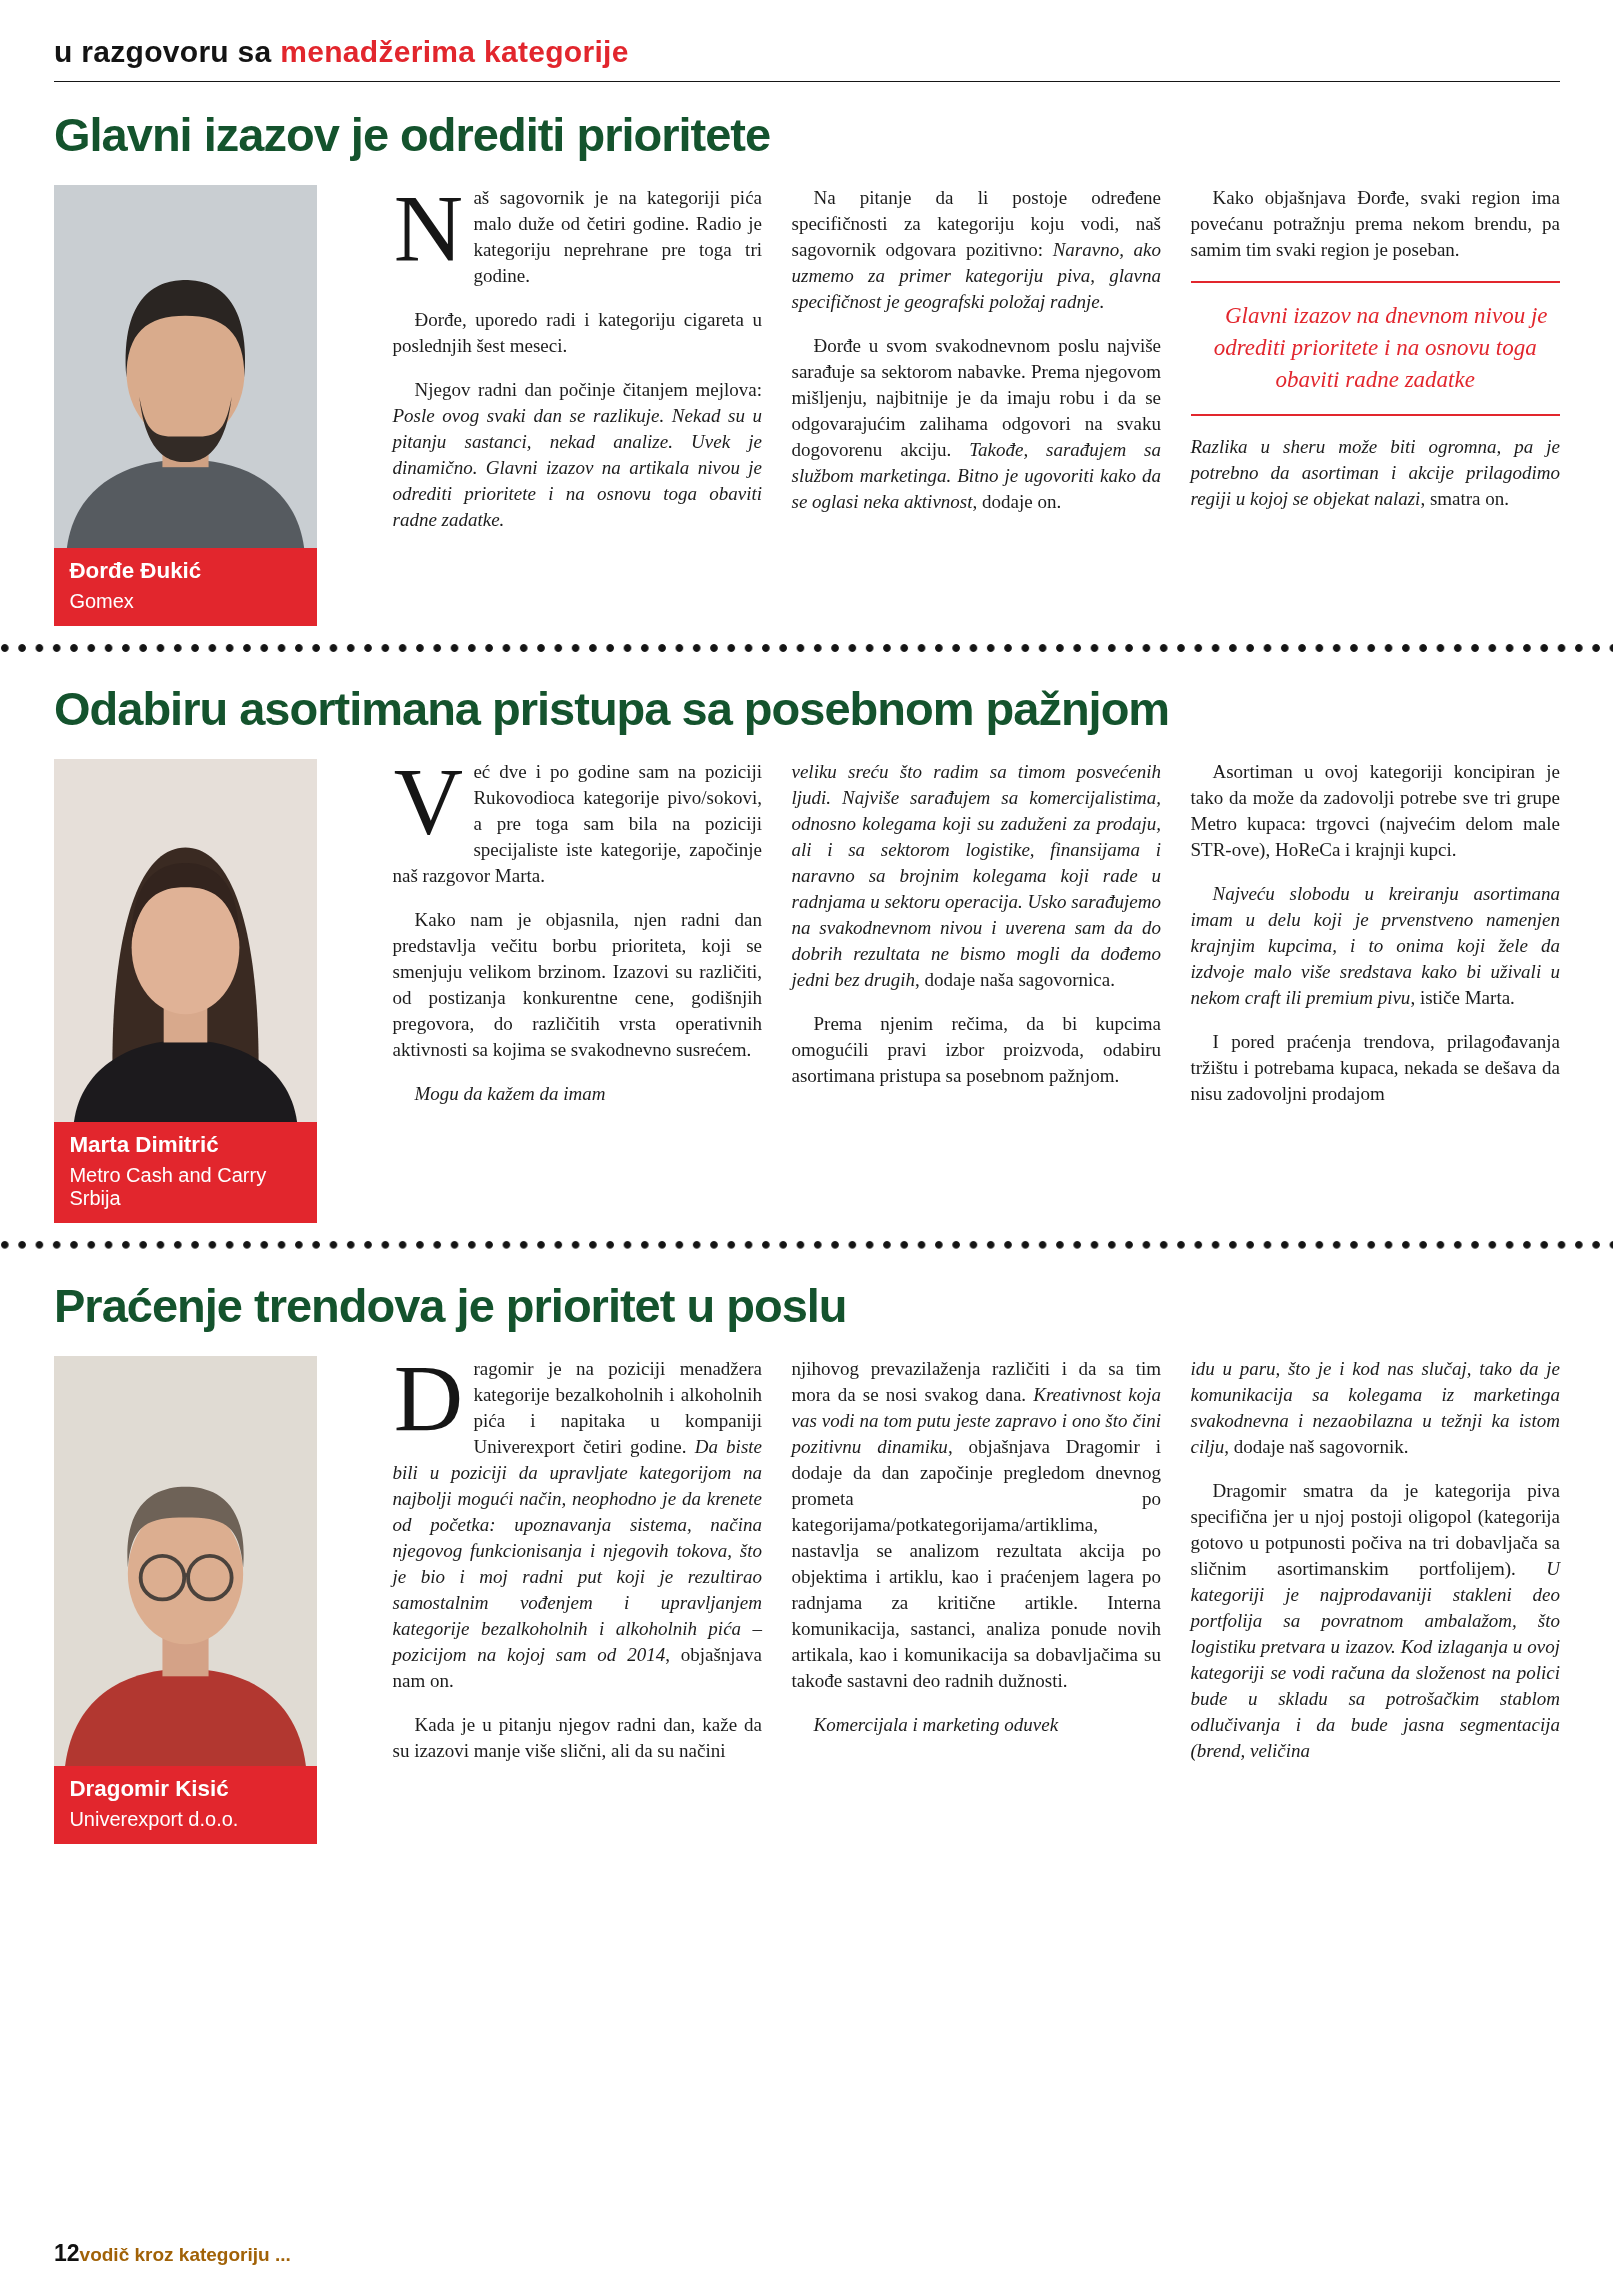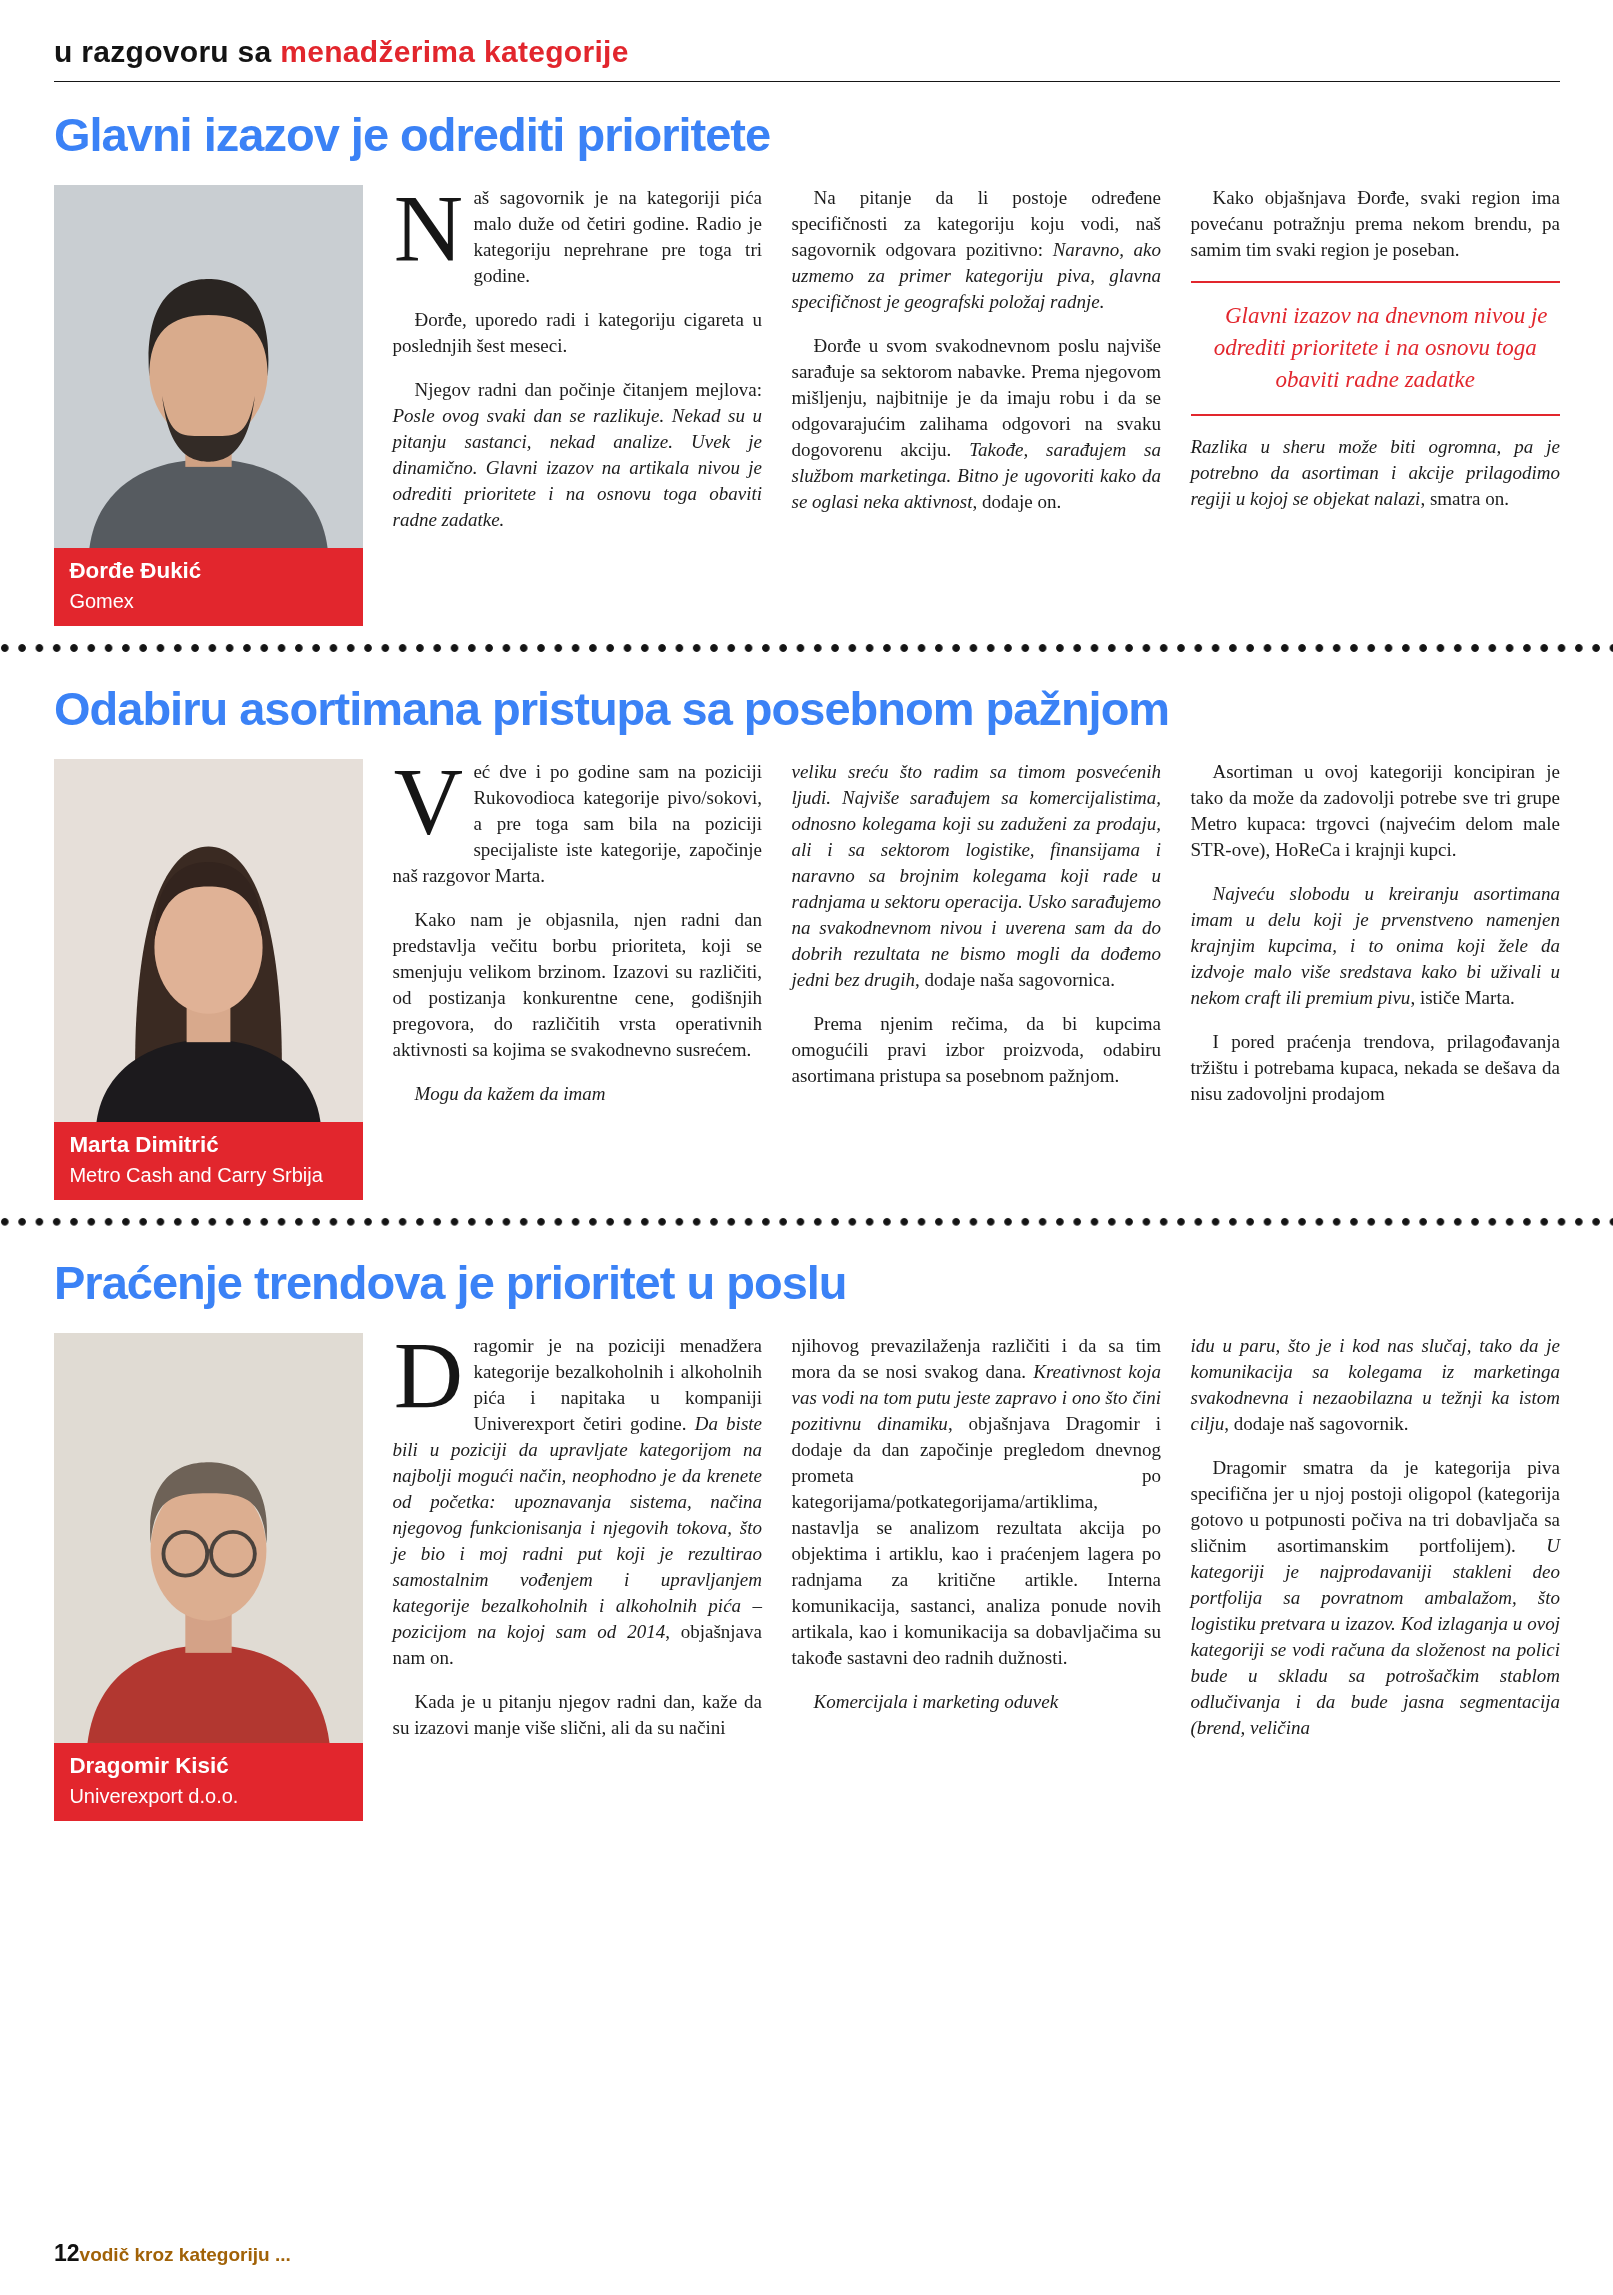--- a/index.html
+++ b/index.html
@@ -5,25 +5,25 @@
   * { margin:0; padding:0; box-sizing:border-box; }
   html, body { background:#ffffff; }
   body { width:1614px; height:2295px; font-family:"Liberation Serif", serif; color:#1a1a1a; overflow:hidden; }
   .page { width:100%; height:100%; padding:35px 54px 28px 54px; display:flex; flex-direction:column; }
 
   .kicker { font-family:"Liberation Sans", sans-serif; font-weight:bold; font-size:30px; letter-spacing:0.3px; color:#141414; }
   .kicker .k-red { color:#e2262d; }
   .kicker-rule { border-top:1.9px solid #161616; margin-top:11.5px; }
 
   .article { margin-top:15.4px; }
-  .title { font-family:"Liberation Sans", sans-serif; font-weight:800; font-size:47px; letter-spacing:-1px; color:#3b82f6; margin:10.3px 0 23px 0; }
+  .title { font-family:"Liberation Sans", sans-serif; font-weight:800; font-size:47px; letter-spacing:-1px; color:#14532d; margin:10.3px 0 23px 0; }
 
   .cols { display:grid; grid-template-columns:309px 1fr 1fr 1fr; column-gap:29.5px; align-items:start; }
 
-  .photo-fig { width:309px; }
+  .photo-fig { width:263px; }
   .photo { width:100%; overflow:hidden; }
   .photo svg { display:block; width:100%; height:100%; }
   .ph-1 { height:363px; }
   .ph-2 { height:363px; }
   .ph-3 { height:410px; }
   .caption { background:#e2262d; color:#ffffff; padding:10.3px 15.4px 13px 15.4px; font-family:"Liberation Sans", sans-serif; }
   .cap-name { font-weight:bold; font-size:22.4px; margin-bottom:5.8px; }
   .cap-co { font-size:20px; }
 
   .col { font-size:19px; line-height:26px; text-align:justify; color:#1c1c1c; }

